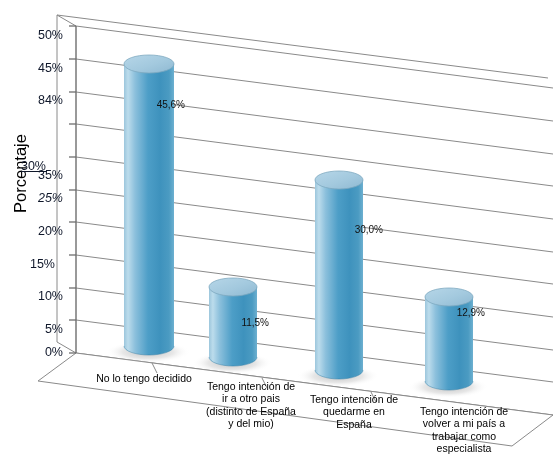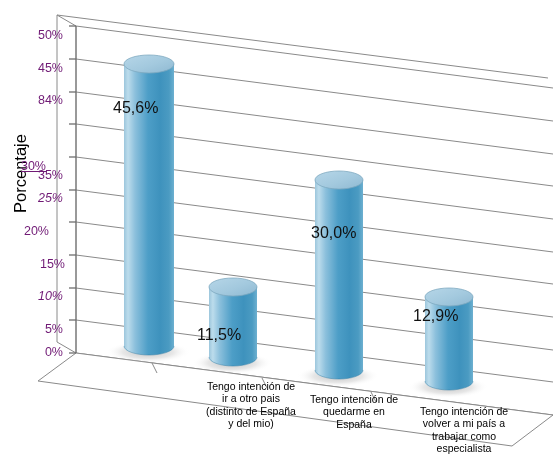--- a/index.html
+++ b/index.html
@@ -19,21 +19,21 @@
     overflow: hidden;
   }
   #chart-svg {
     position: absolute;
     left: 0;
     top: 0;
   }
   .axis-tick-label {
     position: absolute;
     font-size: 12.5px;
-    color: #701a75;
+    color: #0f172a;
     text-align: right;
     white-space: nowrap;
     line-height: 13px;
   }
   #y-axis-title {
     position: absolute;
     left: -33px;
     top: 164px;
     width: 106px;
     text-align: center;
@@ -46,23 +46,23 @@
   .cat-label {
     position: absolute;
     font-size: 10.5px;
     line-height: 12.4px;
     color: #000000;
     text-align: center;
     white-space: pre-line;
   }
   .bar-value-label {
     position: absolute;
-    font-size: 16px;
+    font-size: 10px;
     color: #111111;
-    text-align: left;
+    text-align: right;
     white-space: nowrap;
     font-weight: normal;
   }
 </style>
 </head>
 <body>
 
 <div id="chart-root">
 
   <svg id="chart-svg" width="553" height="464" viewBox="0 0 553 464">
@@ -180,31 +180,32 @@
   </svg>
 
   <div id="y-axis-title">Porcentaje</div>
 
   <div class="axis-tick-label" style="left:25px; top:29px;  width:38px;">50%</div>
   <div class="axis-tick-label" style="left:25px; top:62px;  width:38px;">45%</div>
   <div class="axis-tick-label" style="left:25px; top:94px;  width:38px;">84%</div>
   <div class="axis-tick-label" style="left:25px; top:127px; width:38px;margin-top:42px;">35%</div>
   <div class="axis-tick-label" style="left:8px; top:160px; width:38px;text-decoration:underline;">30%</div>
   <div class="axis-tick-label" style="left:25px; top:192px; width:38px;font-style:italic;">25%</div>
-  <div class="axis-tick-label" style="left:11px; top:225px; width:38px;">20%</div>
-  <div class="axis-tick-label" style="left:27px; top:258px; width:38px;">15%</div>
-  <div class="axis-tick-label" style="left:25px; top:290px; width:38px;font-style:italic;">10%</div>
+  <div class="axis-tick-label" style="left:25px; top:225px; width:38px;">20%</div>
+  <div class="axis-tick-label" style="left:17px; top:258px; width:38px;">15%</div>
+  <div class="axis-tick-label" style="left:25px; top:290px; width:38px;">10%</div>
   <div class="axis-tick-label" style="left:25px; top:323px; width:38px;">5%</div>
   <div class="axis-tick-label" style="left:25px; top:346px; width:38px;">0%</div>
 
   <div class="bar-value-label" style="left:113px; top:99px;  width:72px;">45,6%</div>
-  <div class="bar-value-label" style="left:197px; top:326px; width:72px;">11,5%</div>
+  <div class="bar-value-label" style="left:197px; top:317px; width:72px;">11,5%</div>
   <div class="bar-value-label" style="left:311px; top:224px; width:72px;">30,0%</div>
   <div class="bar-value-label" style="left:413px; top:307px; width:72px;">12,9%</div>
 
+  <div class="cat-label" style="left:64px;  top:372px; width:160px;">No lo tengo decidido</div>
   <div class="cat-label" style="left:181px; top:380px; width:140px;">Tengo intención de
 ir a otro pais
 (distinto de España
 y del mio)</div>
   <div class="cat-label" style="left:288px; top:393px; width:132px;">Tengo intención de
 quedarme en
 España</div>
   <div class="cat-label" style="left:396px; top:405px; width:136px;">Tengo intención de
 volver a mi país a
 trabajar como

